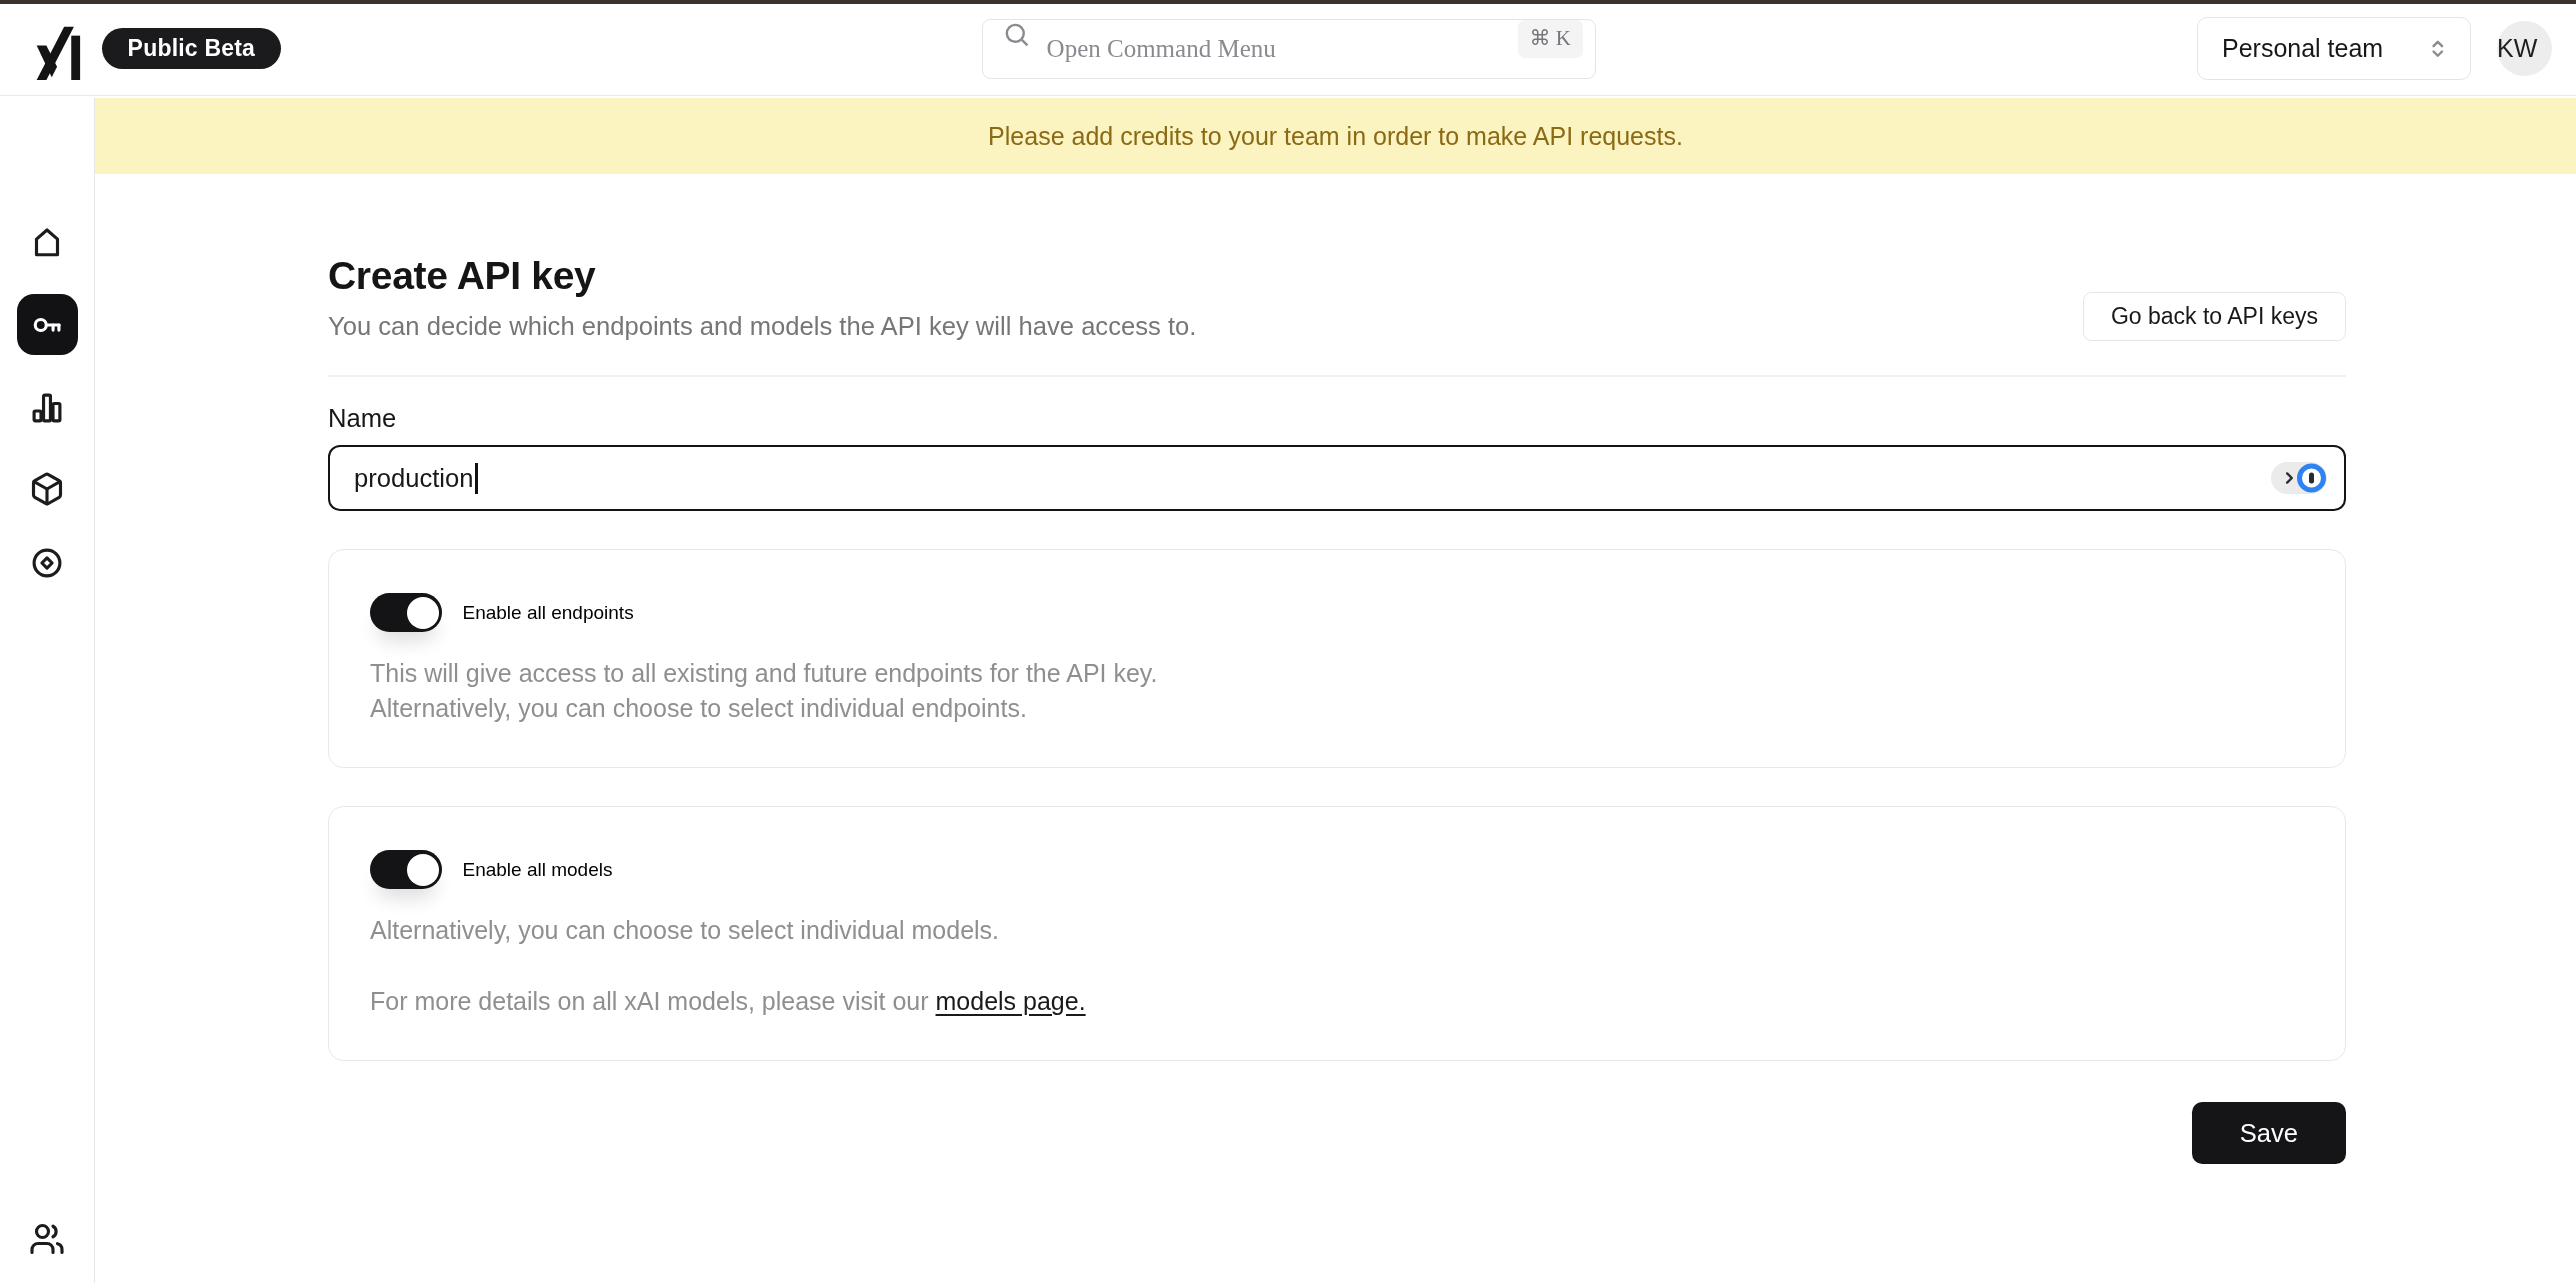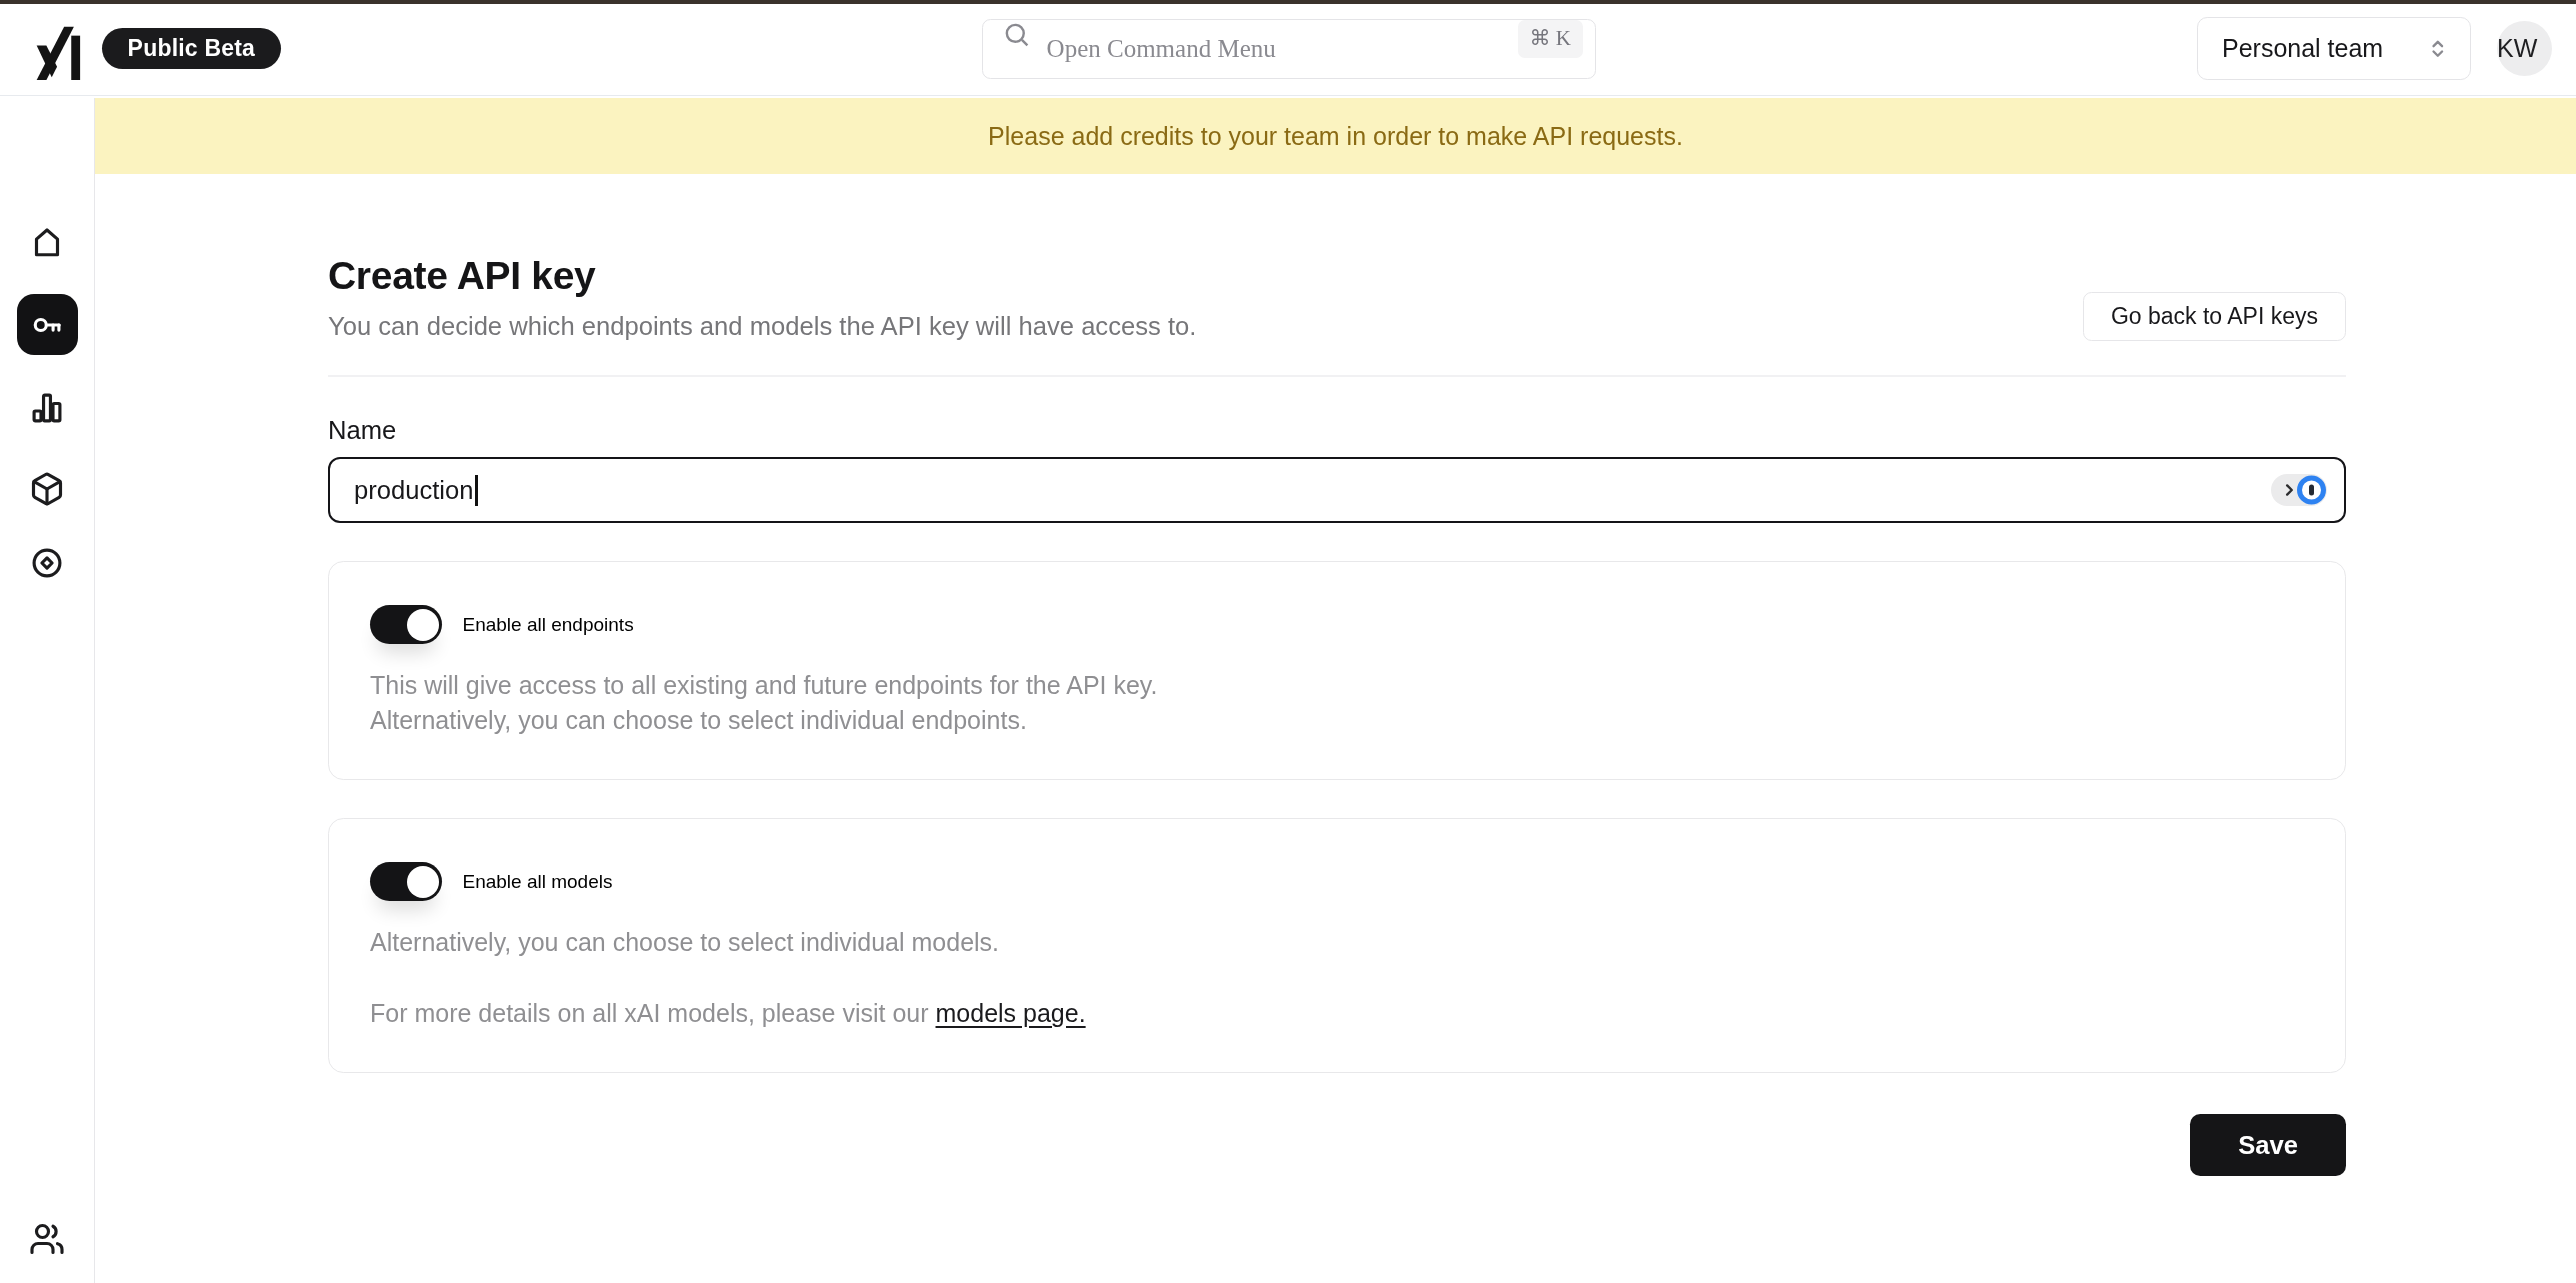--- a/index.html
+++ b/index.html
@@ -75,21 +75,21 @@
   .container { position:relative; margin-left:233px; width:2018px; }
   .page-title { margin:0; padding-top:80px; font-size:39px; font-weight:600; color:#151517; letter-spacing:-0.3px; }
   .page-subtitle { margin-top:13.6px; font-size:25.6px; color:#767679; }
   .back-btn {
     position:absolute; right:0; top:118px; height:49px; padding:0 27px;
     background:#fff; border:1.7px solid #e6e6e9; border-radius:8.5px;
     display:flex; align-items:center; font-size:23px; font-weight:500; color:#18181b;
     cursor:pointer; font-family:inherit;
   }
   .divider { height:2.6px; background:#f1f1f3; margin-top:34px; }
-  .field-label { margin-top:39px; font-size:25.6px; font-weight:500; color:#17171a; }
+  .field-label { margin-top:27px; font-size:25.6px; font-weight:500; color:#17171a; }
   .name-input {
     margin-top:12px; height:66px; border:2.6px solid #141418; border-radius:12px;
     background:#fff; display:flex; align-items:center; padding:0 24px;
     font-size:25.6px; color:#18181b; position:relative;
   }
   .caret { display:inline-block; width:2.6px; height:31px; background:#111; margin-left:1.7px; }
   .op-pill {
     position:absolute; right:17px; top:50%; transform:translateY(-50%);
     width:56px; height:32px; border-radius:16px; background:#ebebec;
     display:flex; align-items:center; justify-content:flex-start; padding-left:6.8px;
@@ -116,21 +116,21 @@
     background:#fff;
   }
   .toggle.on .knob { left:auto; right:3.4px; }
   .toggle-label { margin-left:20.5px; font-size:19px; color:#000000; }
   .card-desc { margin-top:24px; font-size:25px; line-height:35px; color:#8f8f92; }
   .card-footer { margin-top:36px; font-size:25px; line-height:35px; color:#8f8f92; }
   .card-footer a { color:#1a1a1d; text-decoration:underline; text-underline-offset:4.3px; font-weight:500; }
   .save-row { display:flex; justify-content:flex-end; margin-top:41px; }
   .save-btn {
     min-width:111px; height:62px; padding:0 48px; border:none; border-radius:10.2px;
-    background:#151517; color:#fff; font-size:25.6px; font-weight:700;
+    background:#151517; color:#fff; font-size:25.6px; font-weight:400;
     display:flex; align-items:center; justify-content:center; cursor:pointer;
     font-family:inherit;
   }
 </style>
 </head>
 <body>
 
 <div class="topbar"></div>
 
 <div class="header">

